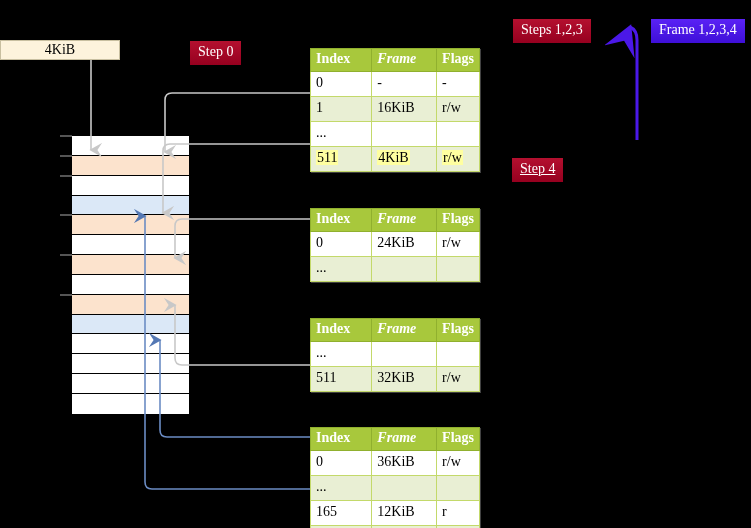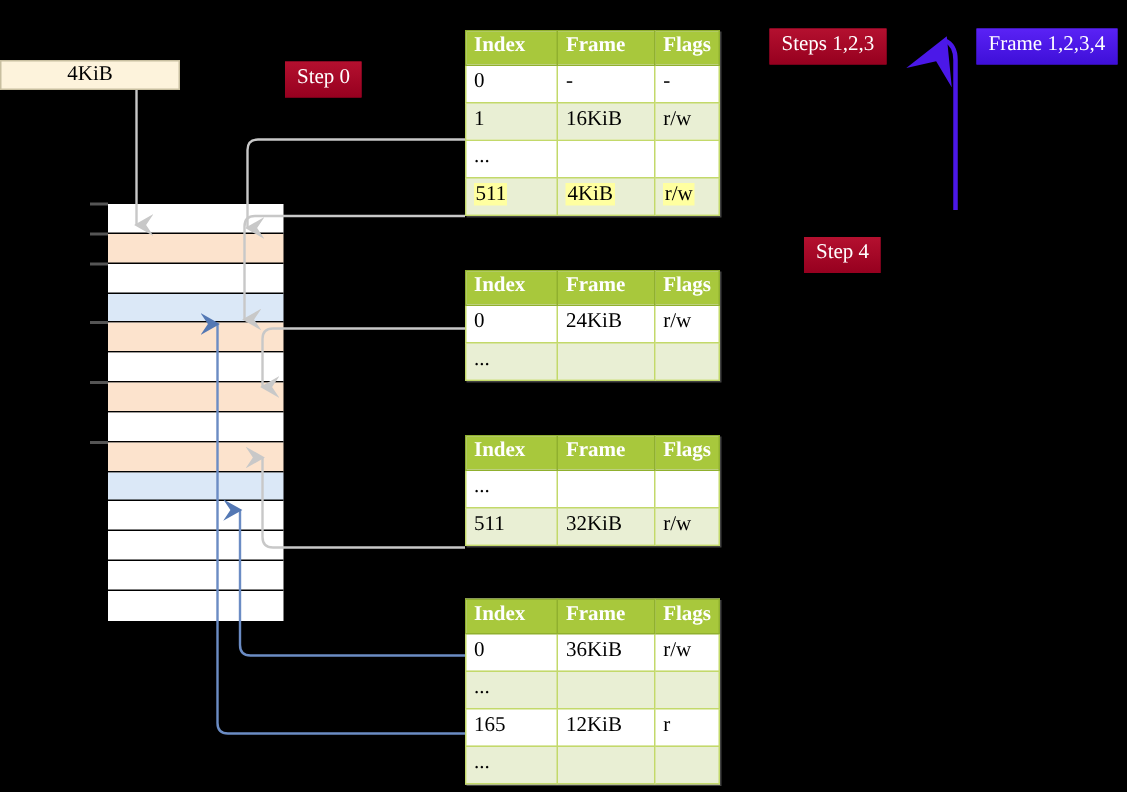--- a/index.html
+++ b/index.html
@@ -51,21 +51,21 @@
     background: #a80028;
     background-image: linear-gradient(to bottom, #b4102f, #96001f);
   }
   .badge-blue {
     background: #4b18e8;
     background-image: linear-gradient(to bottom, #5a22f5, #3e0fd8);
   }
   .badge-step0   { left: 190px; top: 41px; text-align: right; }
   .badge-s123    { left: 513px; top: 19px; }
   .badge-s1234   { left: 651px; top: 19px; }
-  .badge-step4   { left: 536px; top: 158px; }
+  .badge-step4   { left: 512px; top: 158px; text-decoration: underline; }
 
   
   .mem {
     position: absolute;
     left: 71px;
     top: 135px;
     width: 119px;
     height: 278px;
     border: 1px solid #000;
     box-sizing: border-box;
@@ -89,20 +89,21 @@
   }
 
   
   .ptable {
     position: absolute;
     width: 170px;
     border-collapse: collapse;
     background: #ffffff;
     font-size: 14px;
     box-shadow: 1px 1px 0 rgba(120,120,120,0.55);
+    margin-top: 28px;
   }
   .ptable th {
     background: #a8c83c;
     color: #ffffff;
     font-weight: bold;
     text-align: left;
     padding: 3px 5px 4px 5px;
     border: 1px solid #90b02e;
     font-size: 14px;
     line-height: 1.05;
@@ -113,21 +114,21 @@
     line-height: 1.15;
     height: 19px;
     vertical-align: middle;
     font-size: 14px;
   }
   .ptable tr.odd td  { background: #ffffff; }
   .ptable tr.even td { background: #e9efd4; }
   .ptable td.c-index { width: 55px; }
   .ptable td.c-frame { width: 58px; }
   .ptable th.c-index { width: 55px; }
-  .ptable th.c-frame { width: 58px; }
+  .ptable th.c-frame { width: 58px; font-style: italic; }
   .hl { background: #ffffa0; padding: 0 1px; }
 
   .t0 { left: 310px; top: 20px; }
   .t1 { left: 310px; top: 180px; }
   .t2 { left: 310px; top: 290px; }
   .t3 { left: 310px; top: 399px; }
 
   
   svg.wires {
     position: absolute;

